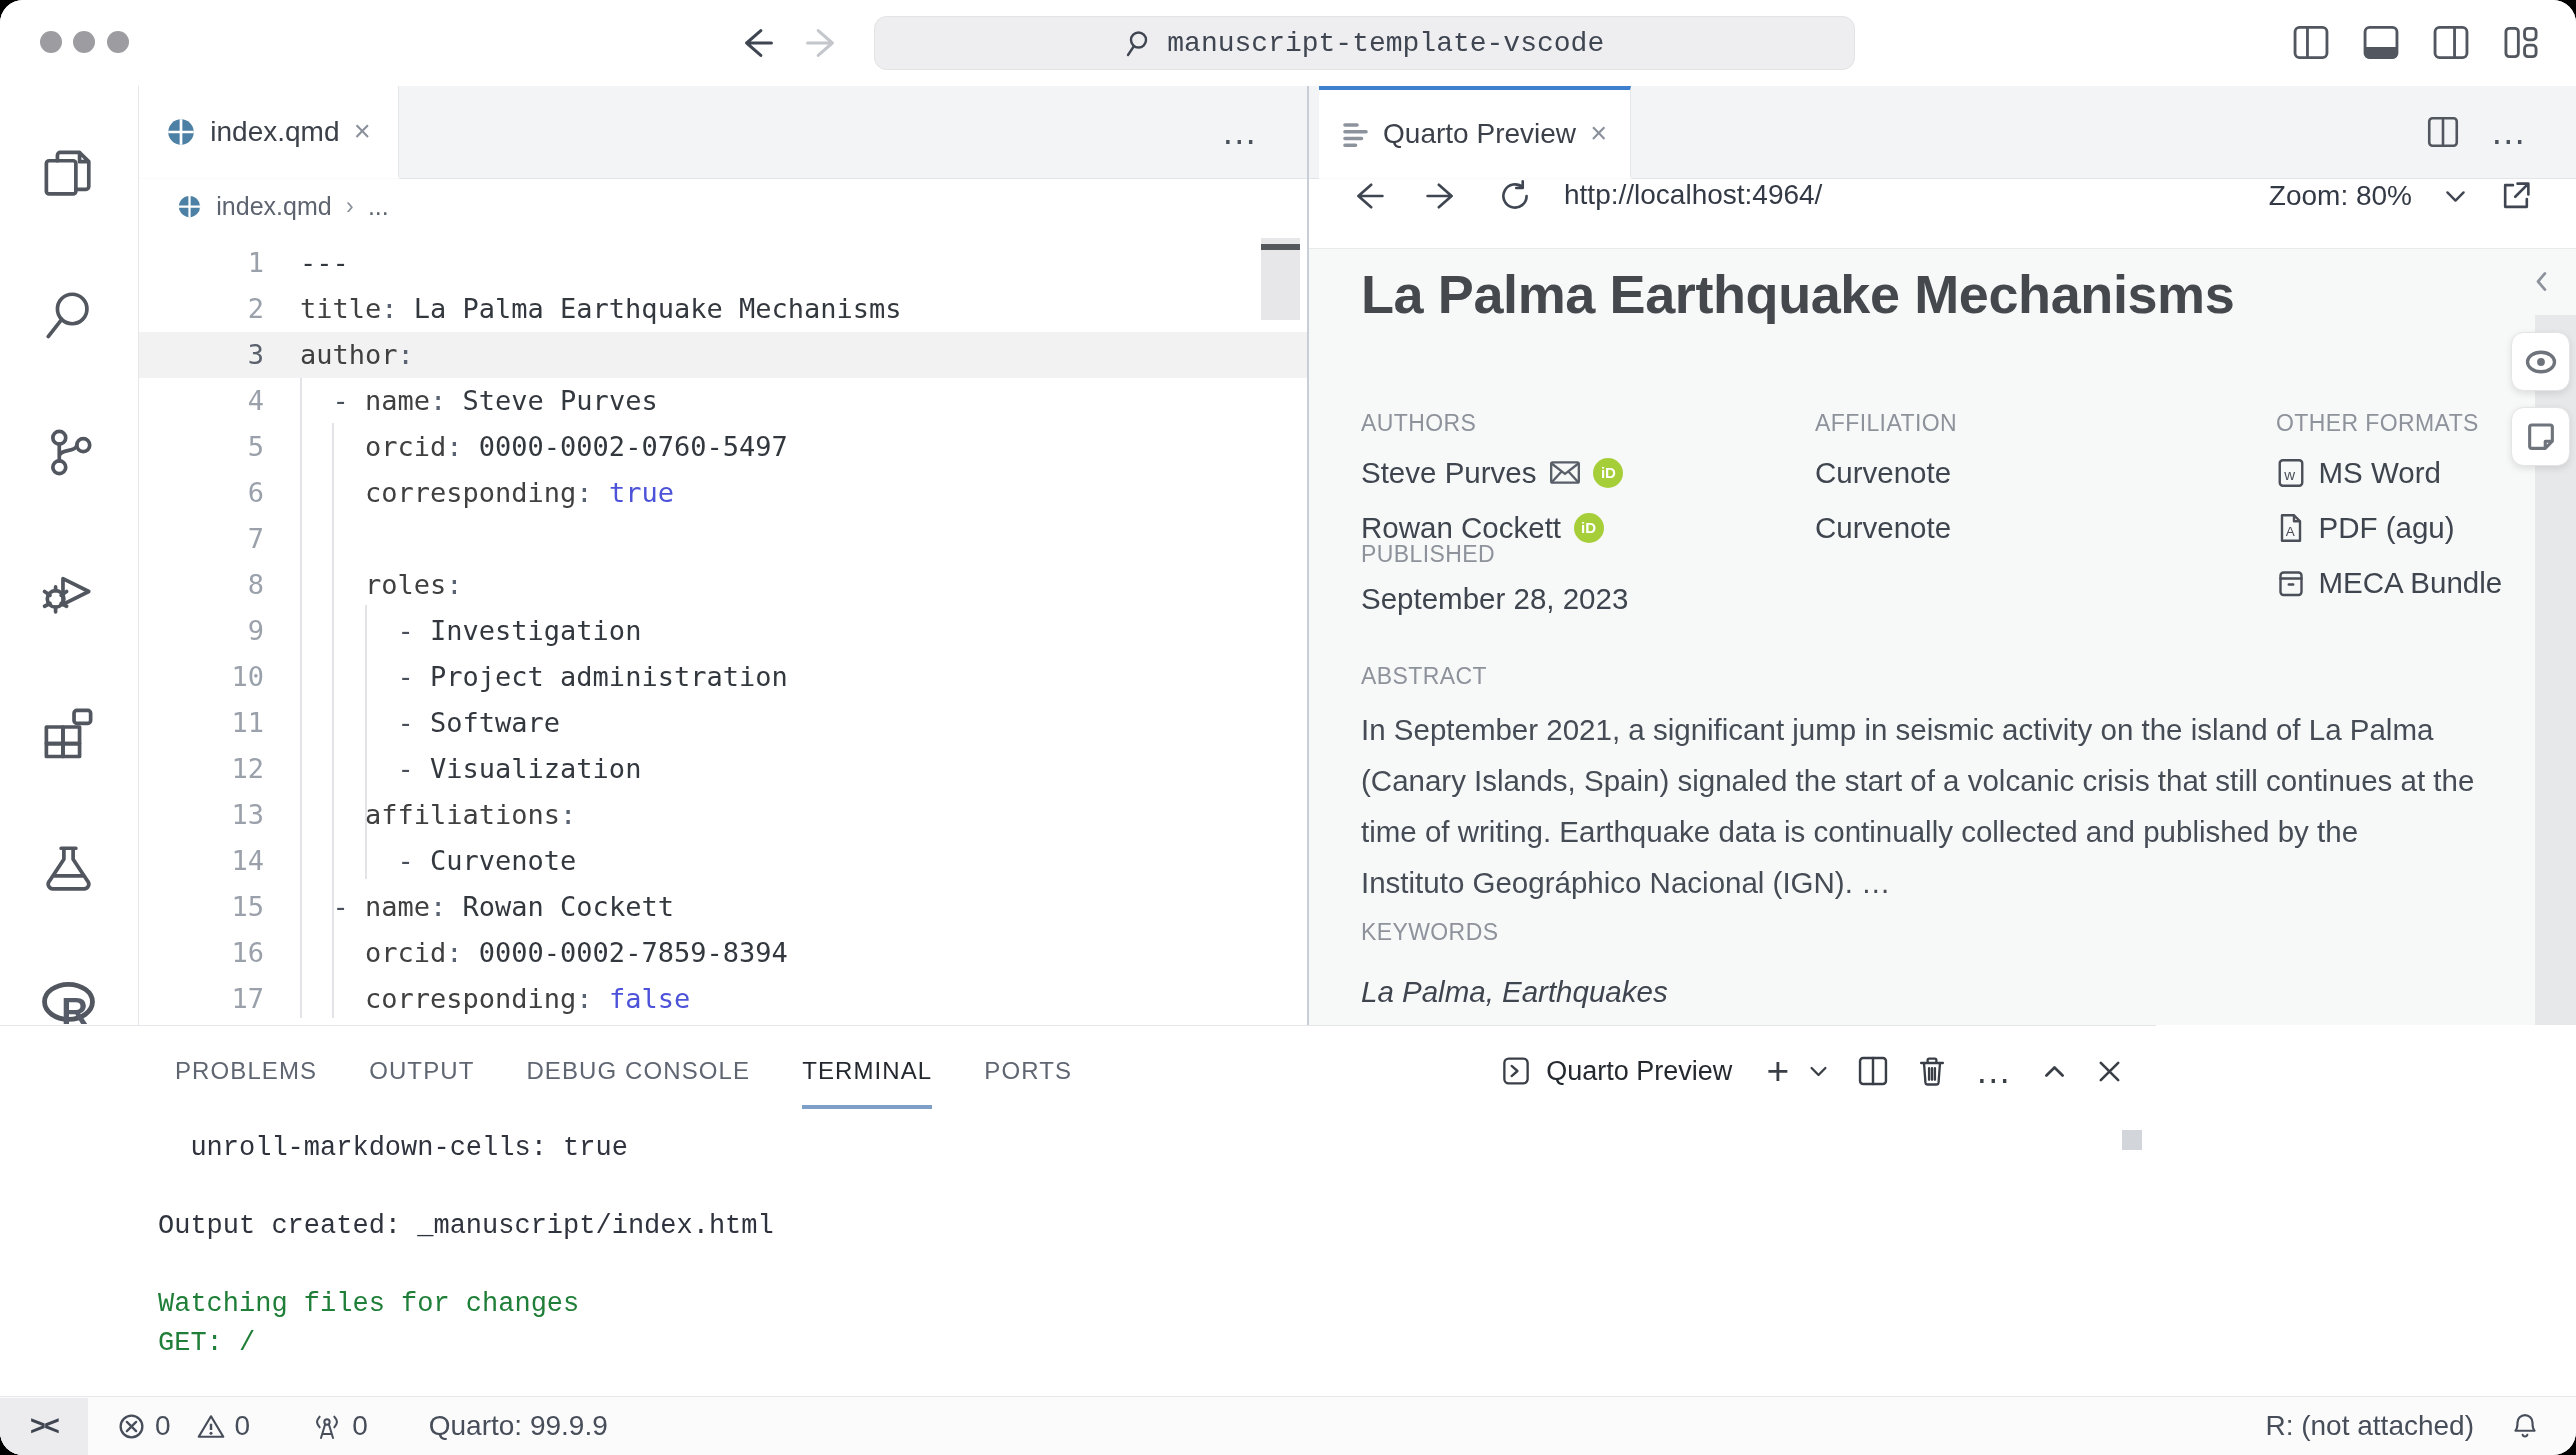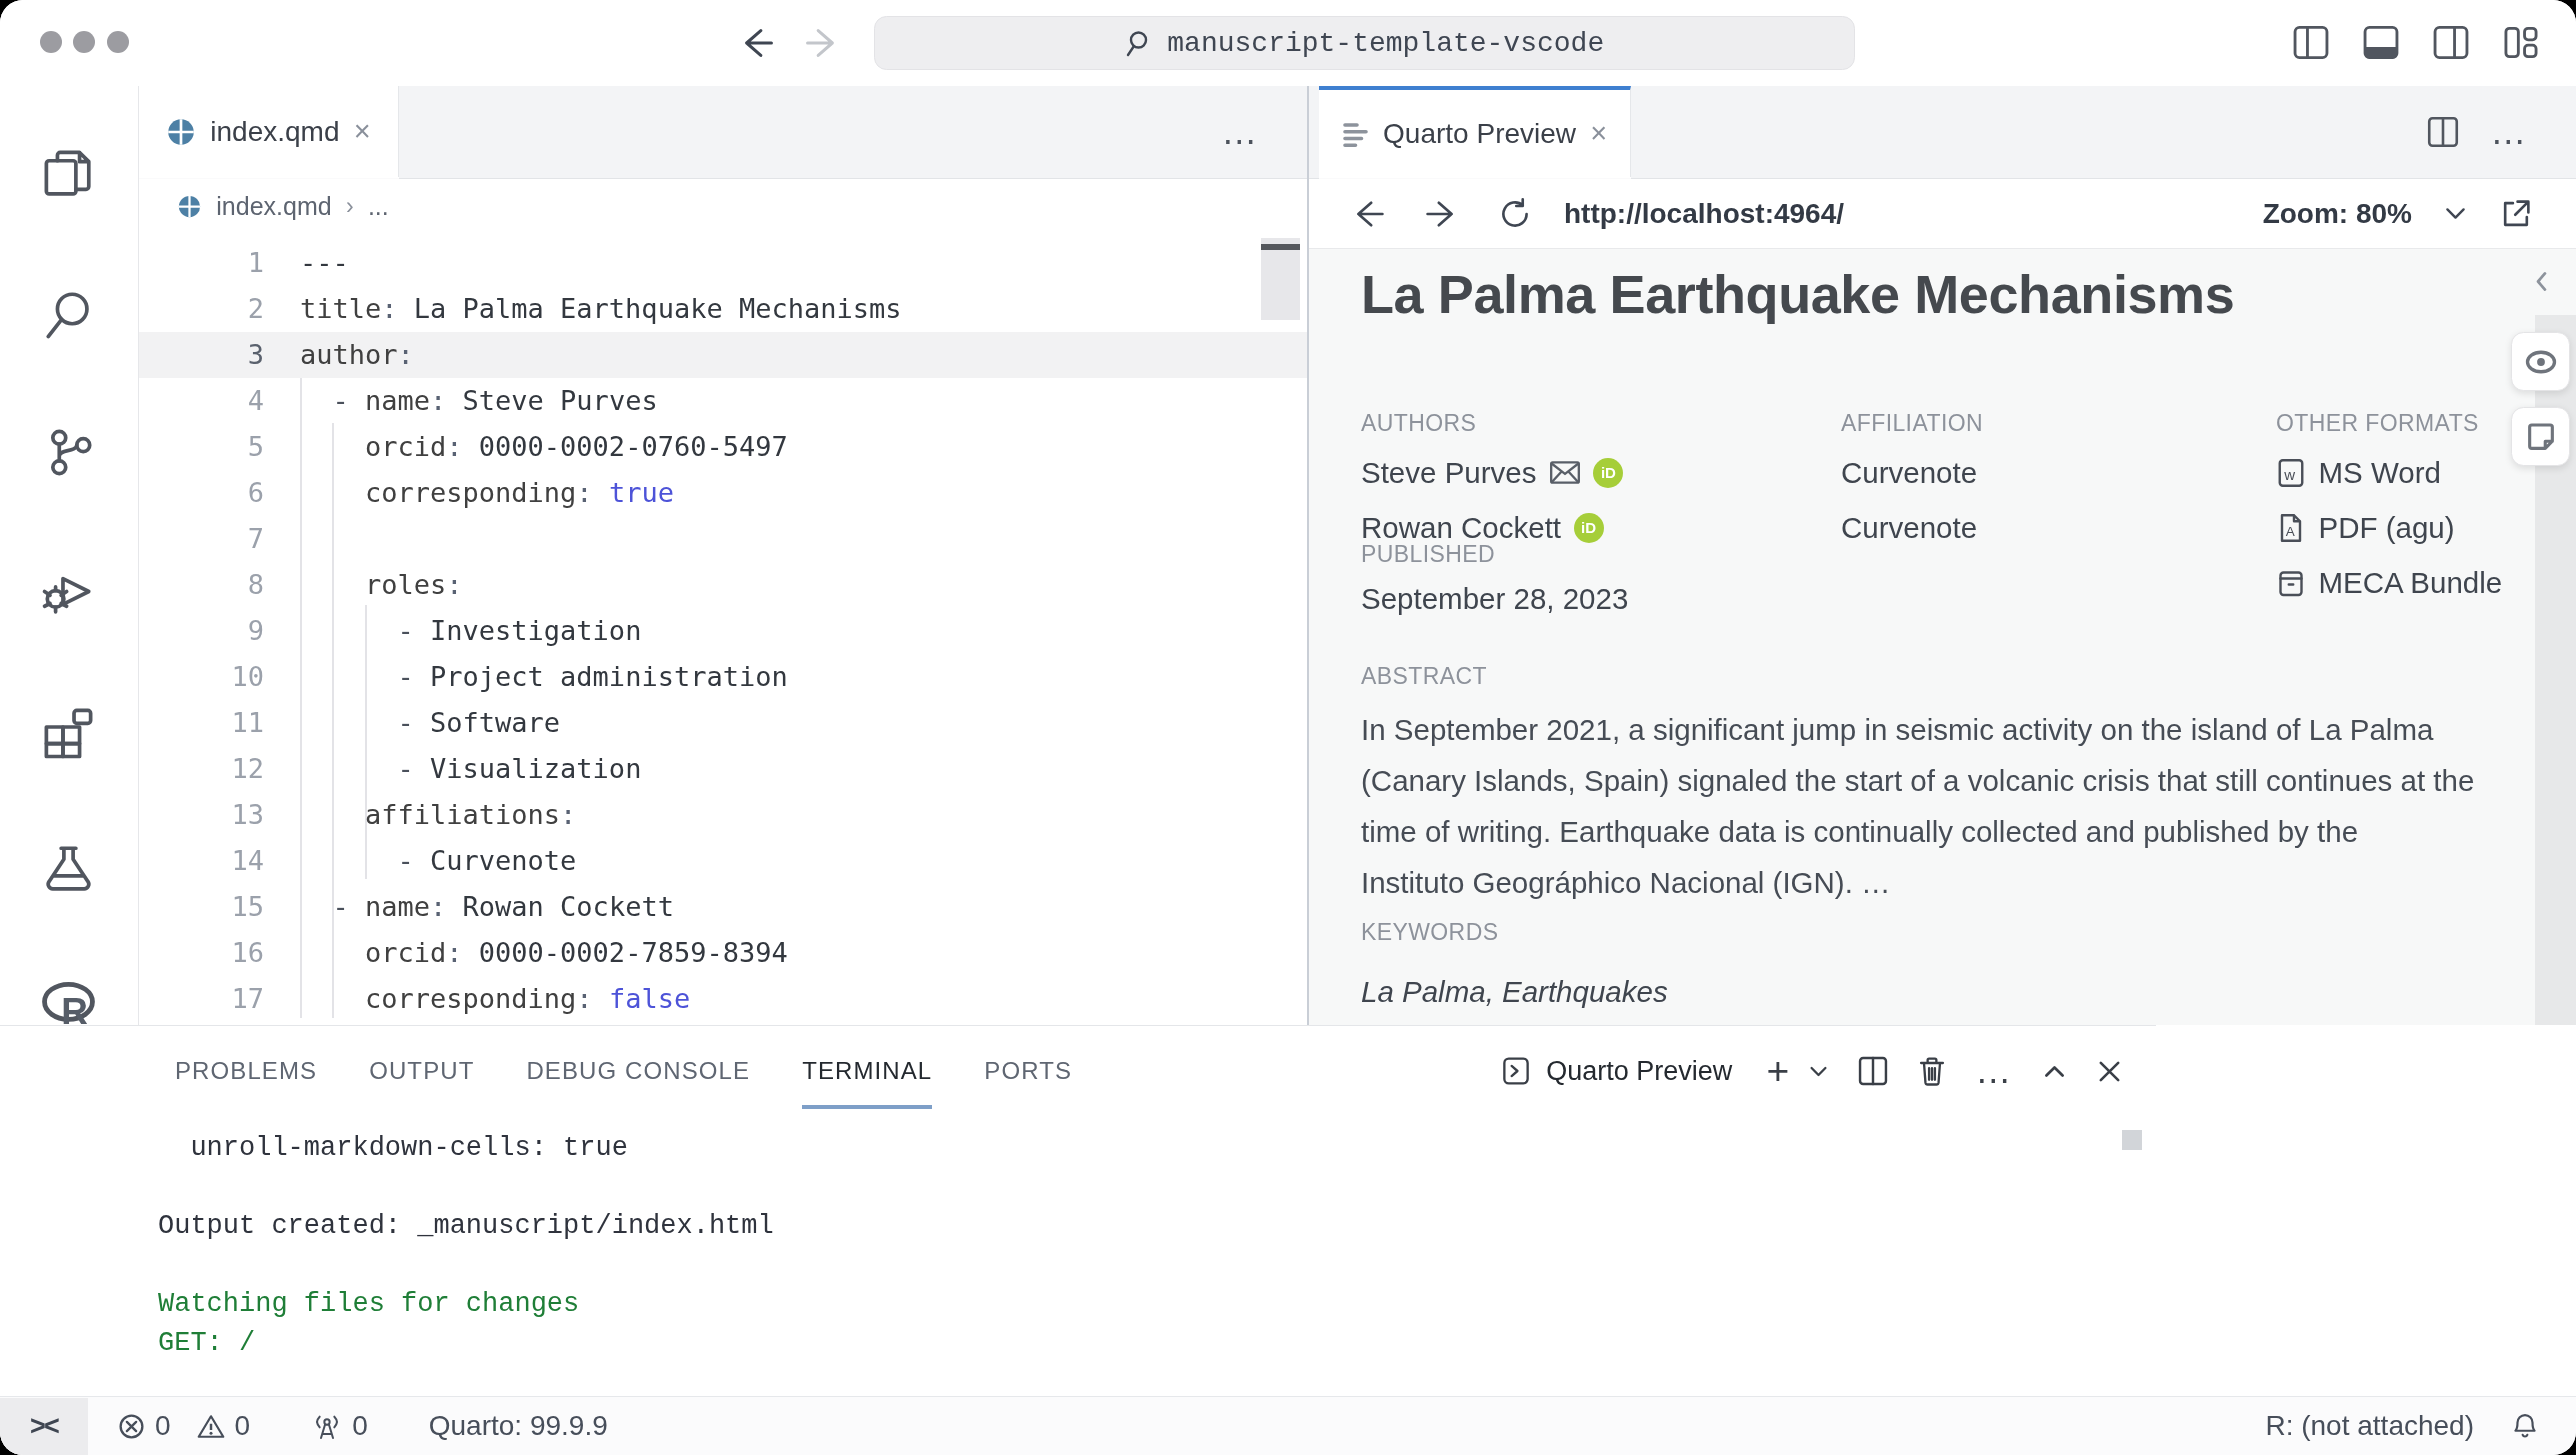--- a/index.html
+++ b/index.html
@@ -46,30 +46,30 @@
   .guide{position:absolute;width:1.8px;background:#e3e3e7;}
   #ed-scroll-thumb{position:absolute;right:7.2px;top:4.5px;width:39px;height:82px;background:#e7e7ea;}
   #ed-scroll-mark{position:absolute;right:7.2px;top:10.7px;width:39px;height:6.3px;background:#55585d;}
 
   #group-divider{position:absolute;left:1307px;top:86px;width:2.7px;height:939px;background:#c9ced6;}
 
   
   #preview-group{position:absolute;left:1309px;top:86px;width:1267px;height:939px;background:#f7f8f8;}
   #preview-tabbar .tab{border-top:4.5px solid #3e7fd0;height:91px;padding:0 23px;}
   #preview-tabbar{padding-left:9.8px;}
-  #pv-toolbar{height:70px;background:#fff;border-bottom:1.8px solid #e8e9eb;display:flex;align-items:center;gap:0;font-weight:bold;}
+  #pv-toolbar{height:70px;background:#fff;border-bottom:1.8px solid #e8e9eb;display:flex;align-items:flex-start;gap:0;}
   #pv-toolbar .nav{margin-left:41px;display:flex;gap:38px;align-items:center;}
   #pv-url{margin-left:32px;font-size:28px;color:#333a45;}
   #pv-right{margin-left:auto;display:flex;align-items:center;gap:30px;padding-right:43px;}
   #pv-zoom{font-size:28px;color:#333a45;}
   #pv-body{position:relative;height:776px;}
   #doc-title{position:absolute;left:52px;top:14.3px;font-size:54px;font-weight:bold;letter-spacing:-0.4px;color:#45494e;}
   .doc-label{font-size:23px;color:#8d929b;letter-spacing:0.4px;}
   .meta-col{position:absolute;top:120px;margin-top:41px;}
-  #col-authors{left:52px;} #col-affil{left:532px;} #col-formats{left:967px;}
+  #col-authors{left:52px;} #col-affil{left:506px;} #col-formats{left:967px;}
   .meta-row{margin-top:16px;height:39px;display:flex;align-items:center;gap:12.5px;font-size:29.5px;color:#3f454e;}
   .orcid-badge{width:30px;height:30px;border-radius:50%;background:#a6ce39;color:#fff;font-size:15px;font-weight:bold;
     display:flex;align-items:center;justify-content:center;}
   #pub-block{position:absolute;left:52px;top:292px;}
   #pub-value{margin-top:14.3px;font-size:29.5px;color:#3f454e;}
   #abs-block{position:absolute;left:52px;top:414px;}
   #abs-text{margin-top:14.3px;font-size:29.5px;line-height:51px;color:#464c55;}
   #kw-block{position:absolute;left:52px;top:670px;}
   #kw-value{margin-top:29px;font-size:29.5px;color:#3f454e;font-style:italic;}
   #pv-scrollstrip{position:absolute;right:0;top:66px;width:41px;height:710px;background:#e7e8e9;}

